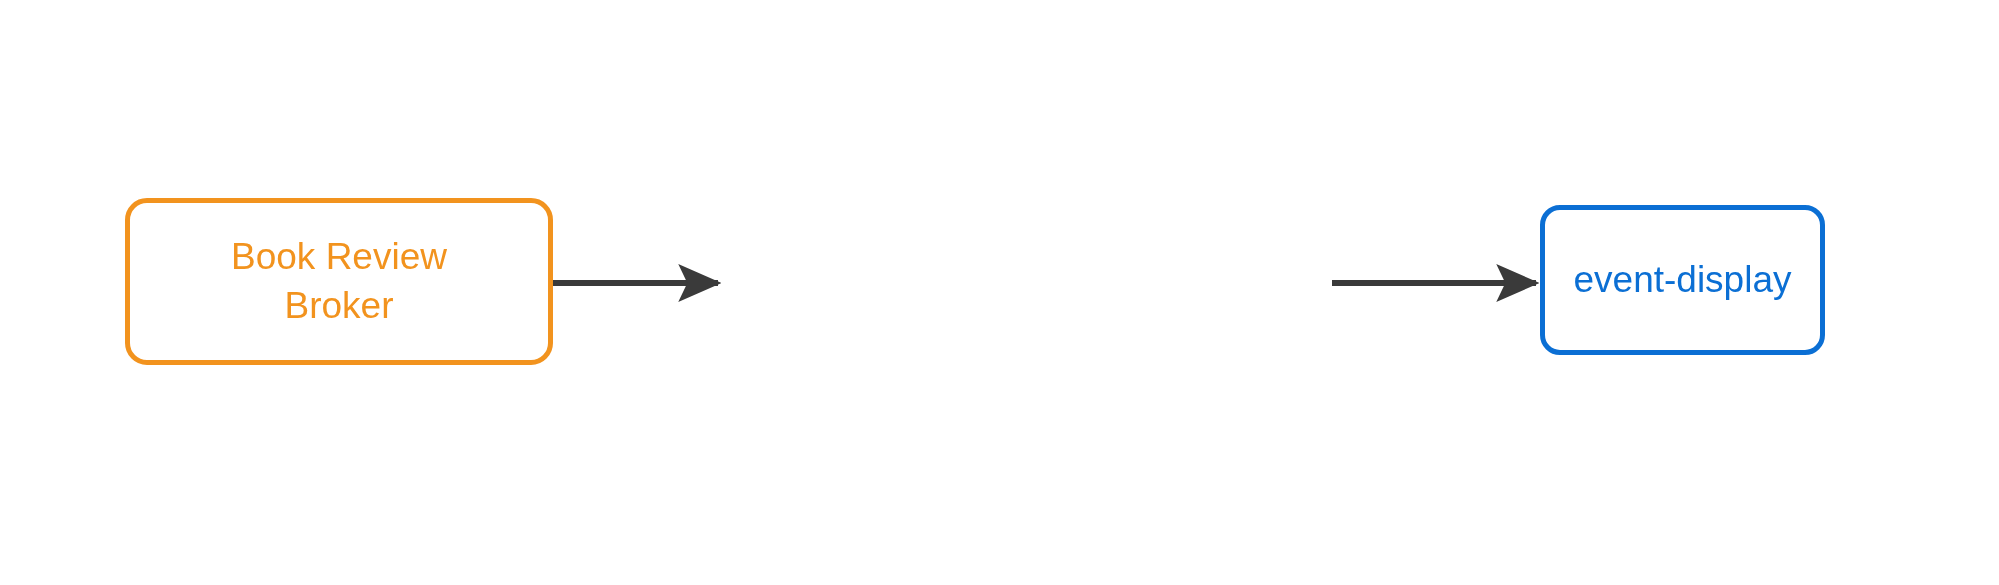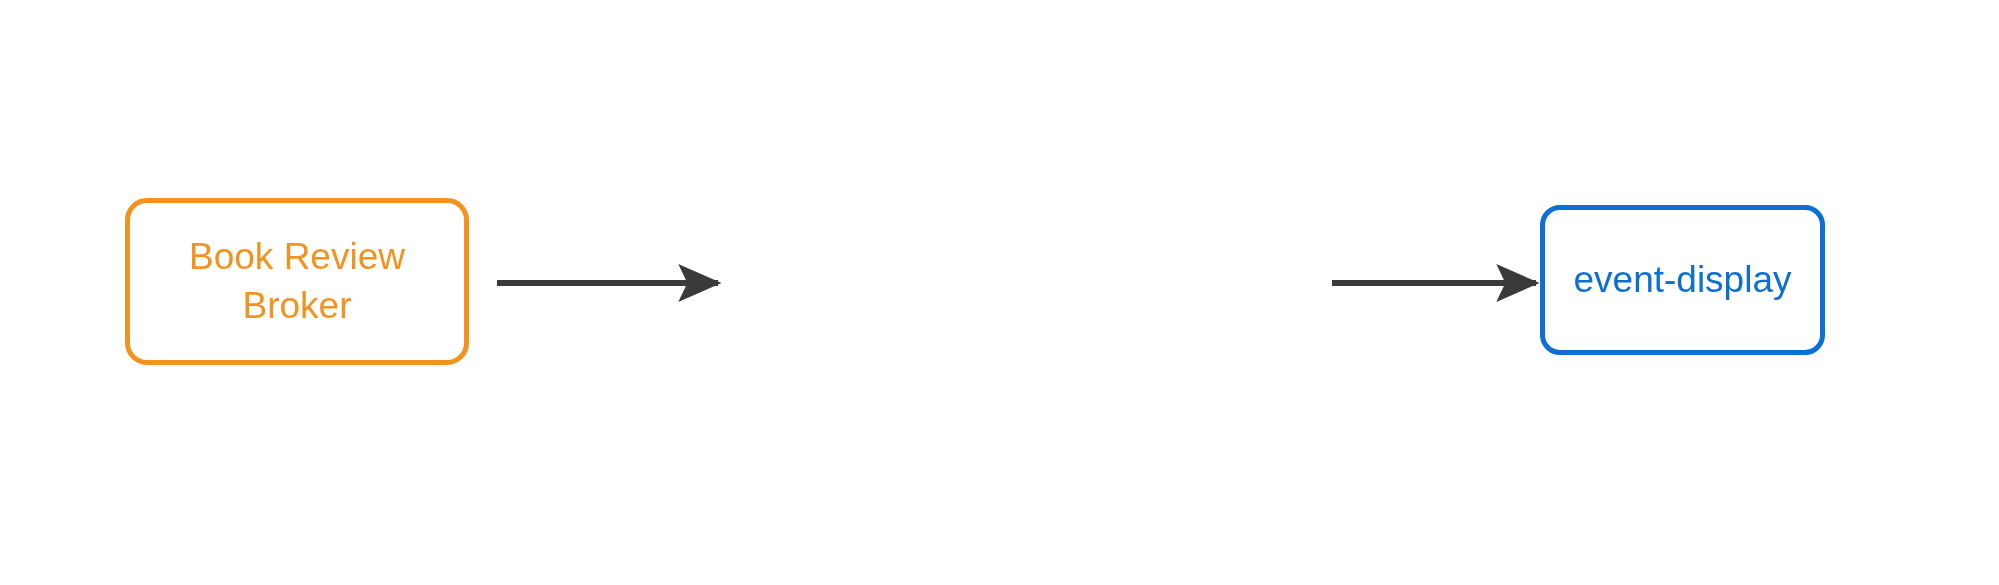--- a/index.html
+++ b/index.html
@@ -28,21 +28,21 @@
     line-height: 1.3;
   }
   .node-label {
     white-space: pre-line;
   }
 
   
   #node-broker {
     left: 125px;
     top: 198px;
-    width: 344px;
+    width: 428px;
     height: 167px;
     border: 5px solid #F2931E;
     border-radius: 22px;
     color: #F2931E;
     font-size: 37px;
     align-items: center;
   }
 
   
   #node-trigger {

